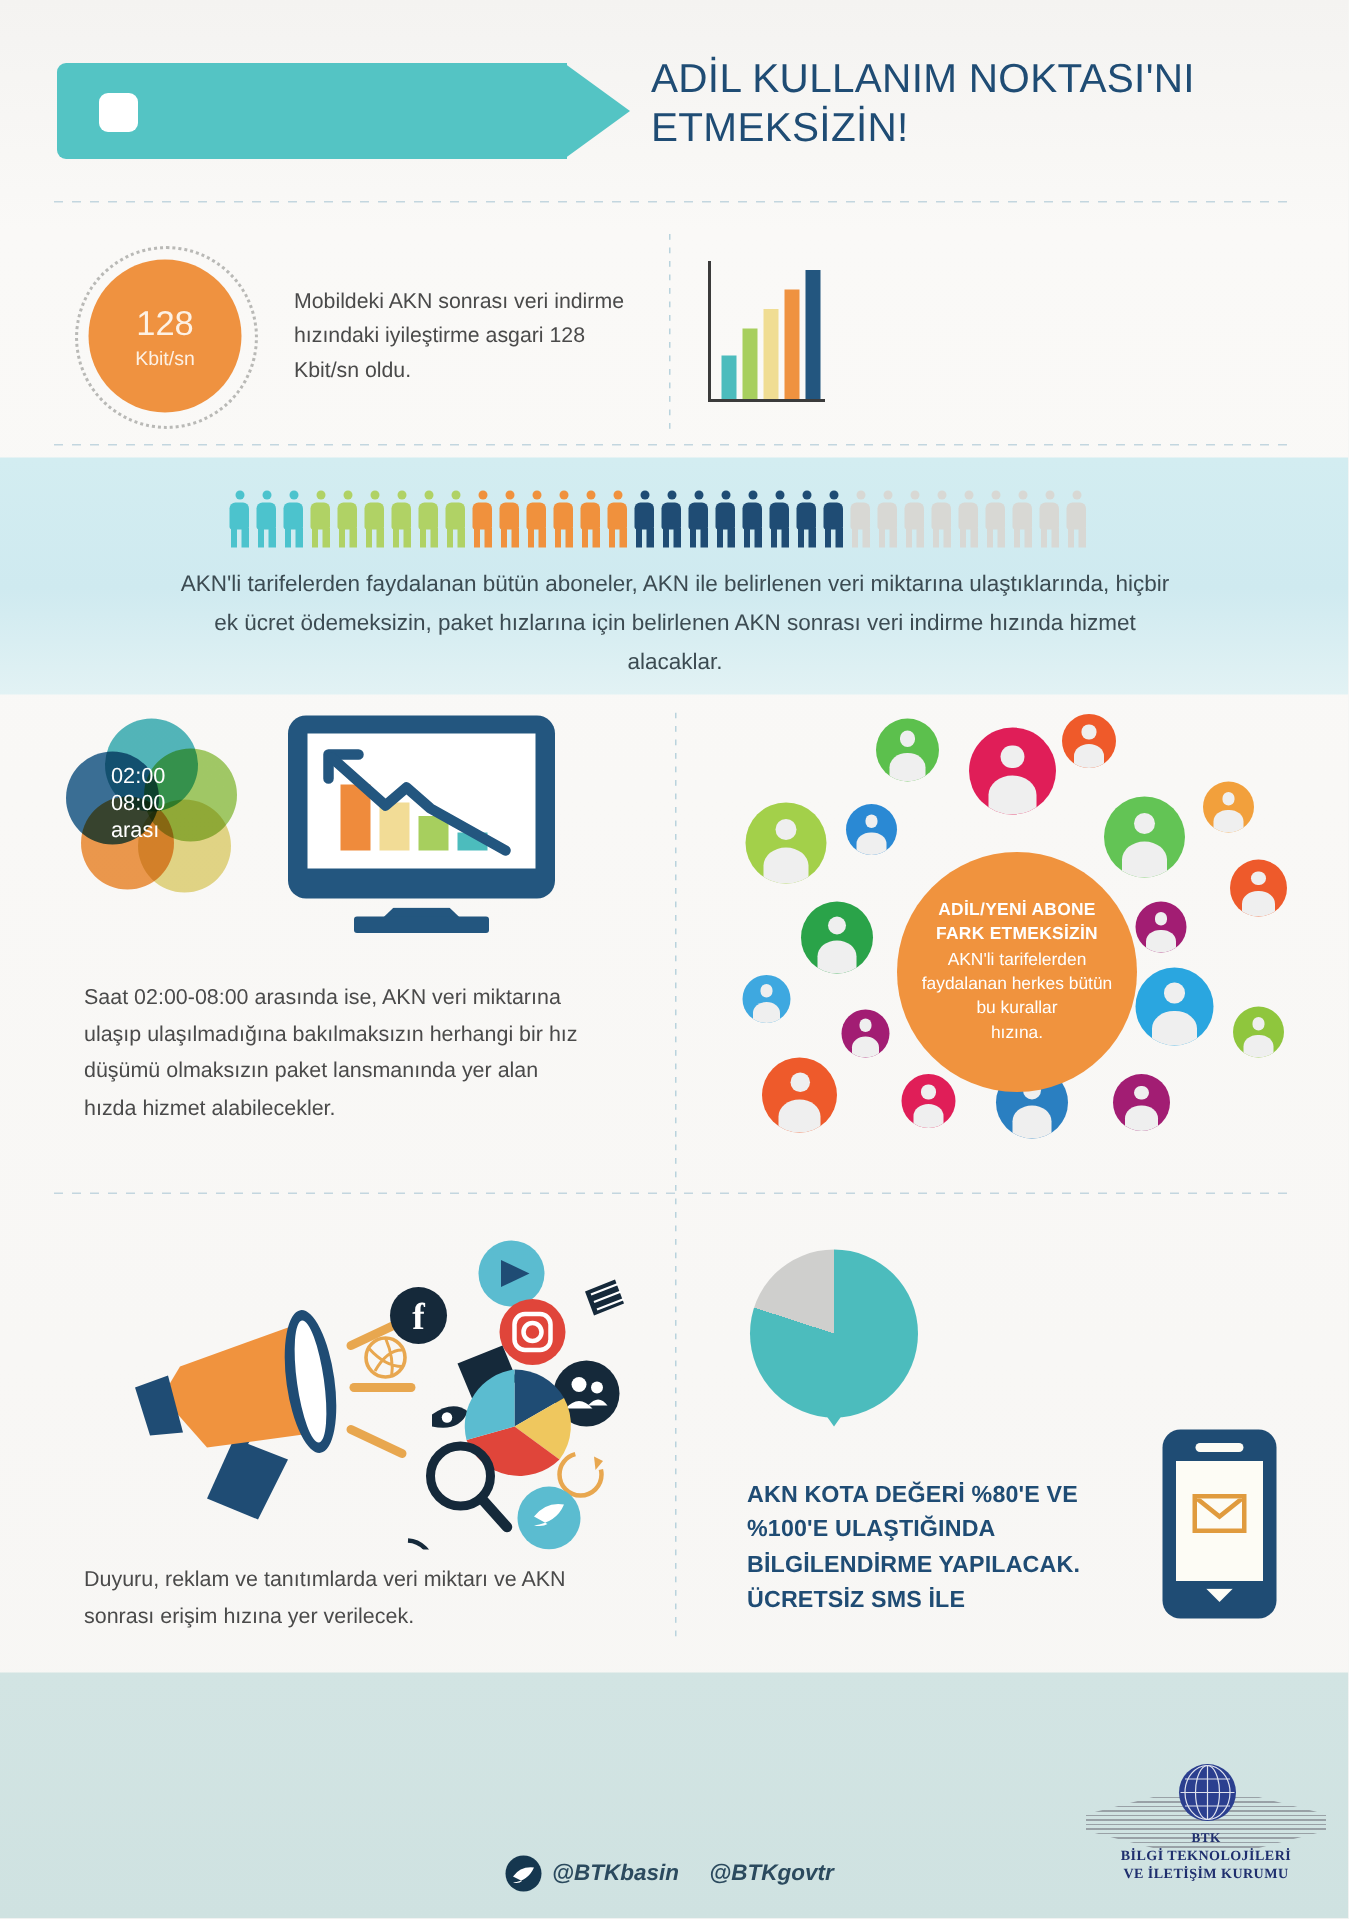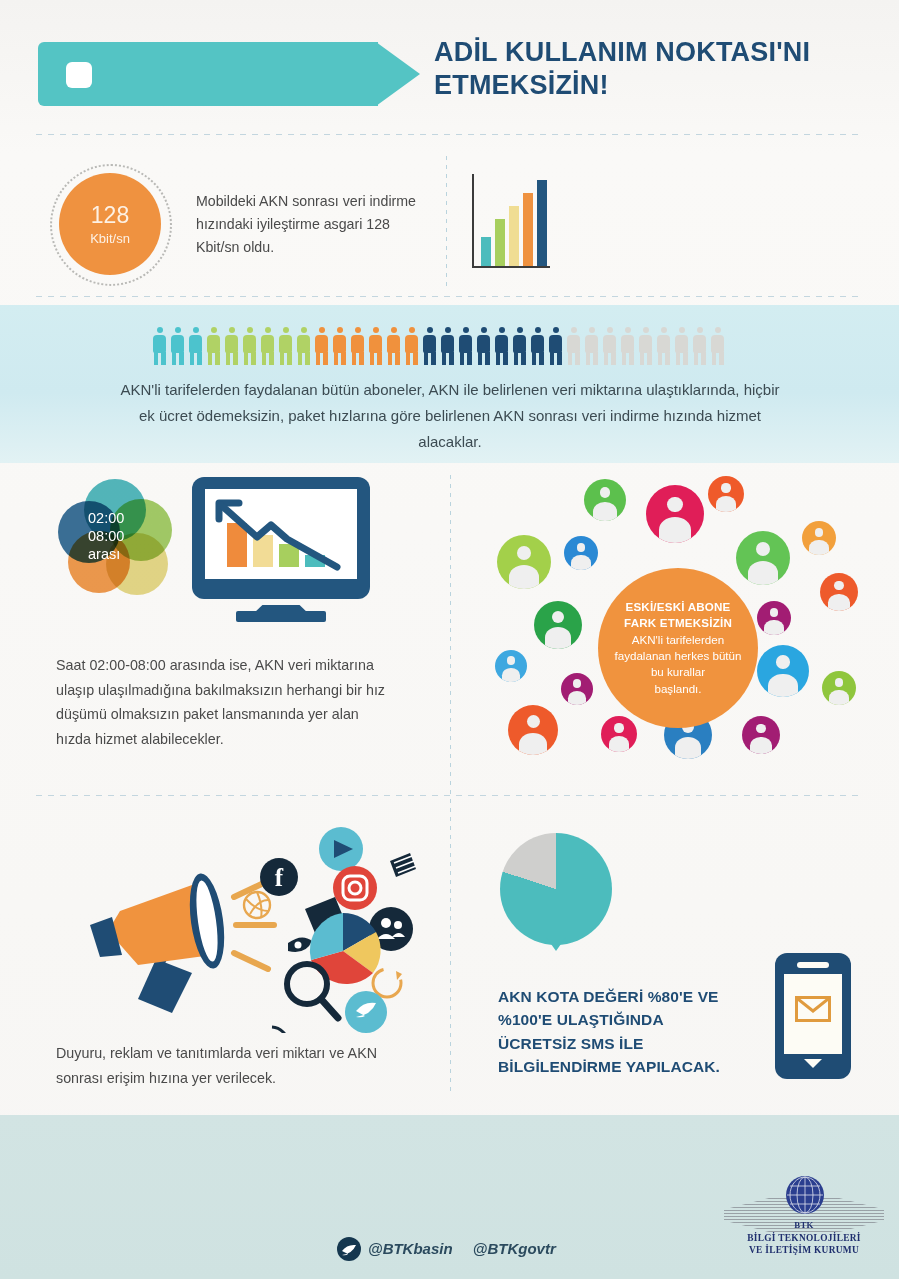--- a/index.html
+++ b/index.html
@@ -30,21 +30,21 @@
   .date-banner .sq{
     position:absolute;left:28px;top:20px;width:26px;height:26px;
     background:#ffffff;border-radius:6px;
   }
   .date-banner .txt{
     position:absolute;left:74px;top:17px;
     color:#f3fbfb;font-size:27px;letter-spacing:1.4px;font-weight:400;
   }
   .main-title{
     position:absolute;left:434px;top:36px;width:440px;
-    color:#1f4c74;font-size:27px;font-weight:bold;line-height:1.24;
+    color:#1f4c74;font-size:27px;font-weight:normal;line-height:1.24;
     letter-spacing:0.2px;
   }
   .hdr-dash{
     position:absolute;left:36px;top:134px;width:828px;height:1px;
     background-image:linear-gradient(90deg,#c3d6df 0 6px,transparent 6px 12px);
     background-size:12px 1px;
   }
 
   
   .row1{position:absolute;left:0;top:150px;width:899px;height:150px;}
@@ -107,21 +107,21 @@
     background-image:linear-gradient(180deg,#b9d3dd 0 4px,transparent 4px 9px);
     background-size:1px 9px;
   }
   .h-div{
     position:absolute;left:36px;top:332px;width:828px;height:1px;
     background-image:linear-gradient(90deg,#c3d6df 0 6px,transparent 6px 12px);
     background-size:12px 1px;
   }
 
   
-  .blobs{position:absolute;left:58px;top:16px;width:120px;height:118px;}
+  .blobs{position:absolute;left:44px;top:16px;width:120px;height:118px;}
   .blob{position:absolute;width:62px;height:62px;border-radius:50%;mix-blend-mode:multiply;opacity:.92;}
   .blob-label{position:absolute;left:30px;top:30px;width:80px;color:#fff;font-size:14.5px;line-height:1.25;z-index:5;font-weight:500;}
   .monitor{position:absolute;left:192px;top:14px;width:178px;height:148px;}
   .mon-frame{position:absolute;left:0;top:0;width:178px;height:122px;background:#23567f;border-radius:12px;}
   .mon-screen{position:absolute;left:13px;top:12px;width:152px;height:90px;background:#fff;}
   .mon-base{position:absolute;left:44px;top:134px;width:90px;height:11px;background:#23567f;border-radius:2px;}
   .mon-base2{position:absolute;left:60px;top:128px;width:58px;height:10px;background:#23567f;
     clip-path:polygon(18% 0,82% 0,100% 100%,0 100%);}
   .q1-text{
     position:absolute;left:56px;top:190px;width:330px;
@@ -421,21 +421,21 @@
           <div class="l1" style="background:#d8d8d4"></div>
           <div class="l2" style="background:#d8d8d4"></div>
         </div>
         <div class="person">
           <div class="head" style="background:#d8d8d4"></div>
           <div class="body" style="background:#d8d8d4"></div>
           <div class="l1" style="background:#d8d8d4"></div>
           <div class="l2" style="background:#d8d8d4"></div>
         </div>
       </div>
-    <div class="band-txt">AKN'li tarifelerden faydalanan bütün aboneler, AKN ile belirlenen veri miktarına ulaştıklarında, hiçbir ek ücret ödemeksizin, paket hızlarına göre belirlenen AKN sonrası veri indirme hızında hizmet alacaklar.</div>
+    <div class="band-txt">AKN'li tarifelerden faydalanan bütün aboneler, AKN ile belirlenen veri miktarına ulaştıklarında, hiçbir ek ücret ödemeksizin, paket hızlarına için belirlenen AKN sonrası veri indirme hızında hizmet alacaklar.</div>
   </div>
 
   <div class="quad">
     <div class="v-div"></div>
     <div class="h-div"></div>
 
     <div class="blobs">
       <div class="blob" style="left:26px;top:0;background:#45b3ba;"></div>
       <div class="blob" style="left:0;top:22px;background:#2a6591;"></div>
       <div class="blob" style="left:52px;top:20px;background:#9cc95c;"></div>
@@ -463,26 +463,26 @@
       </div>
       <div class="mon-base2"></div>
       <div class="mon-base"></div>
     </div>
 
     <div class="q1-text">Saat 02:00-08:00 arasında ise,  AKN veri miktarına ulaşıp ulaşılmadığına bakılmaksızın herhangi bir hız düşümü olmaksızın paket lansmanında yer alan hızda hizmet alabilecekler.</div>
 
     <div class="cloud" id="avatar-cloud">
       <div class="center-circle">
         <div class="ctxt">
-          <b>ESKİ/ESKİ ABONE</b><br>
+          <b>ADİL/YENİ ABONE</b><br>
           <b>FARK ETMEKSİZİN</b><br>
           <span>AKN'li tarifelerden</span><br>
           <span>faydalanan herkes bütün</span><br>
           <span>bu kurallar</span><br>
-          <span>başlandı.</span>
+          <span>hızına.</span>
         </div>
       </div>
     <div class="av" style="left: 116px; top: 6px; width: 42px; height: 42px; background: rgb(92, 192, 77);">
           <div class="hd" style="left:15.54px;top:8.4px;width:10.92px;height:10.92px;"></div>
           <div class="sh" style="left:9.239999999999998px;top:23.1px;width:23.520000000000003px;height:18.900000000000002px;"></div>
         </div>
         <div class="av" style="left: 178px; top: 12px; width: 58px; height: 58px; background: rgb(224, 30, 88);">
           <div class="hd" style="left:21.46px;top:11.600000000000001px;width:15.08px;height:15.08px;"></div>
           <div class="sh" style="left:12.759999999999998px;top:31.900000000000002px;width:32.480000000000004px;height:26.1px;"></div>
         </div>
@@ -623,22 +623,22 @@
     <div class="q3-text">Duyuru, reklam ve tanıtımlarda veri miktarı ve AKN sonrası erişim hızına yer verilecek.</div>
 
     <div class="gauge" id="gauge-0" style="left:500px;top:370px;">
       <div class="ringbase" style="background: conic-gradient(rgb(76, 188, 189) 0deg, rgb(76, 188, 189) 288deg, rgb(207, 207, 205) 288deg, rgb(207, 207, 205) 360deg);"></div>
       <div class="pin" style="border-top: 14px solid rgb(76, 188, 189);"></div>
     </div>
 
     <div class="q4-text">
       <div>AKN KOTA DEĞERİ %80'E VE</div>
       <div>%100'E ULAŞTIĞINDA</div>
+      <div>BİLGİLENDİRME YAPILACAK.</div>
       <div>ÜCRETSİZ SMS İLE</div>
-      <div>BİLGİLENDİRME YAPILACAK.</div>
     </div>
 
     <div class="phone">
       <div class="shell"></div>
       <div class="spk"></div>
       <div class="scr"></div>
       <div class="env">
         <svg width="30" height="20" viewBox="0 0 30 20">
             <path d="M0 0 L15 12 L30 0" stroke="#e09b3e" stroke-width="3" fill="none"></path>
           </svg>

